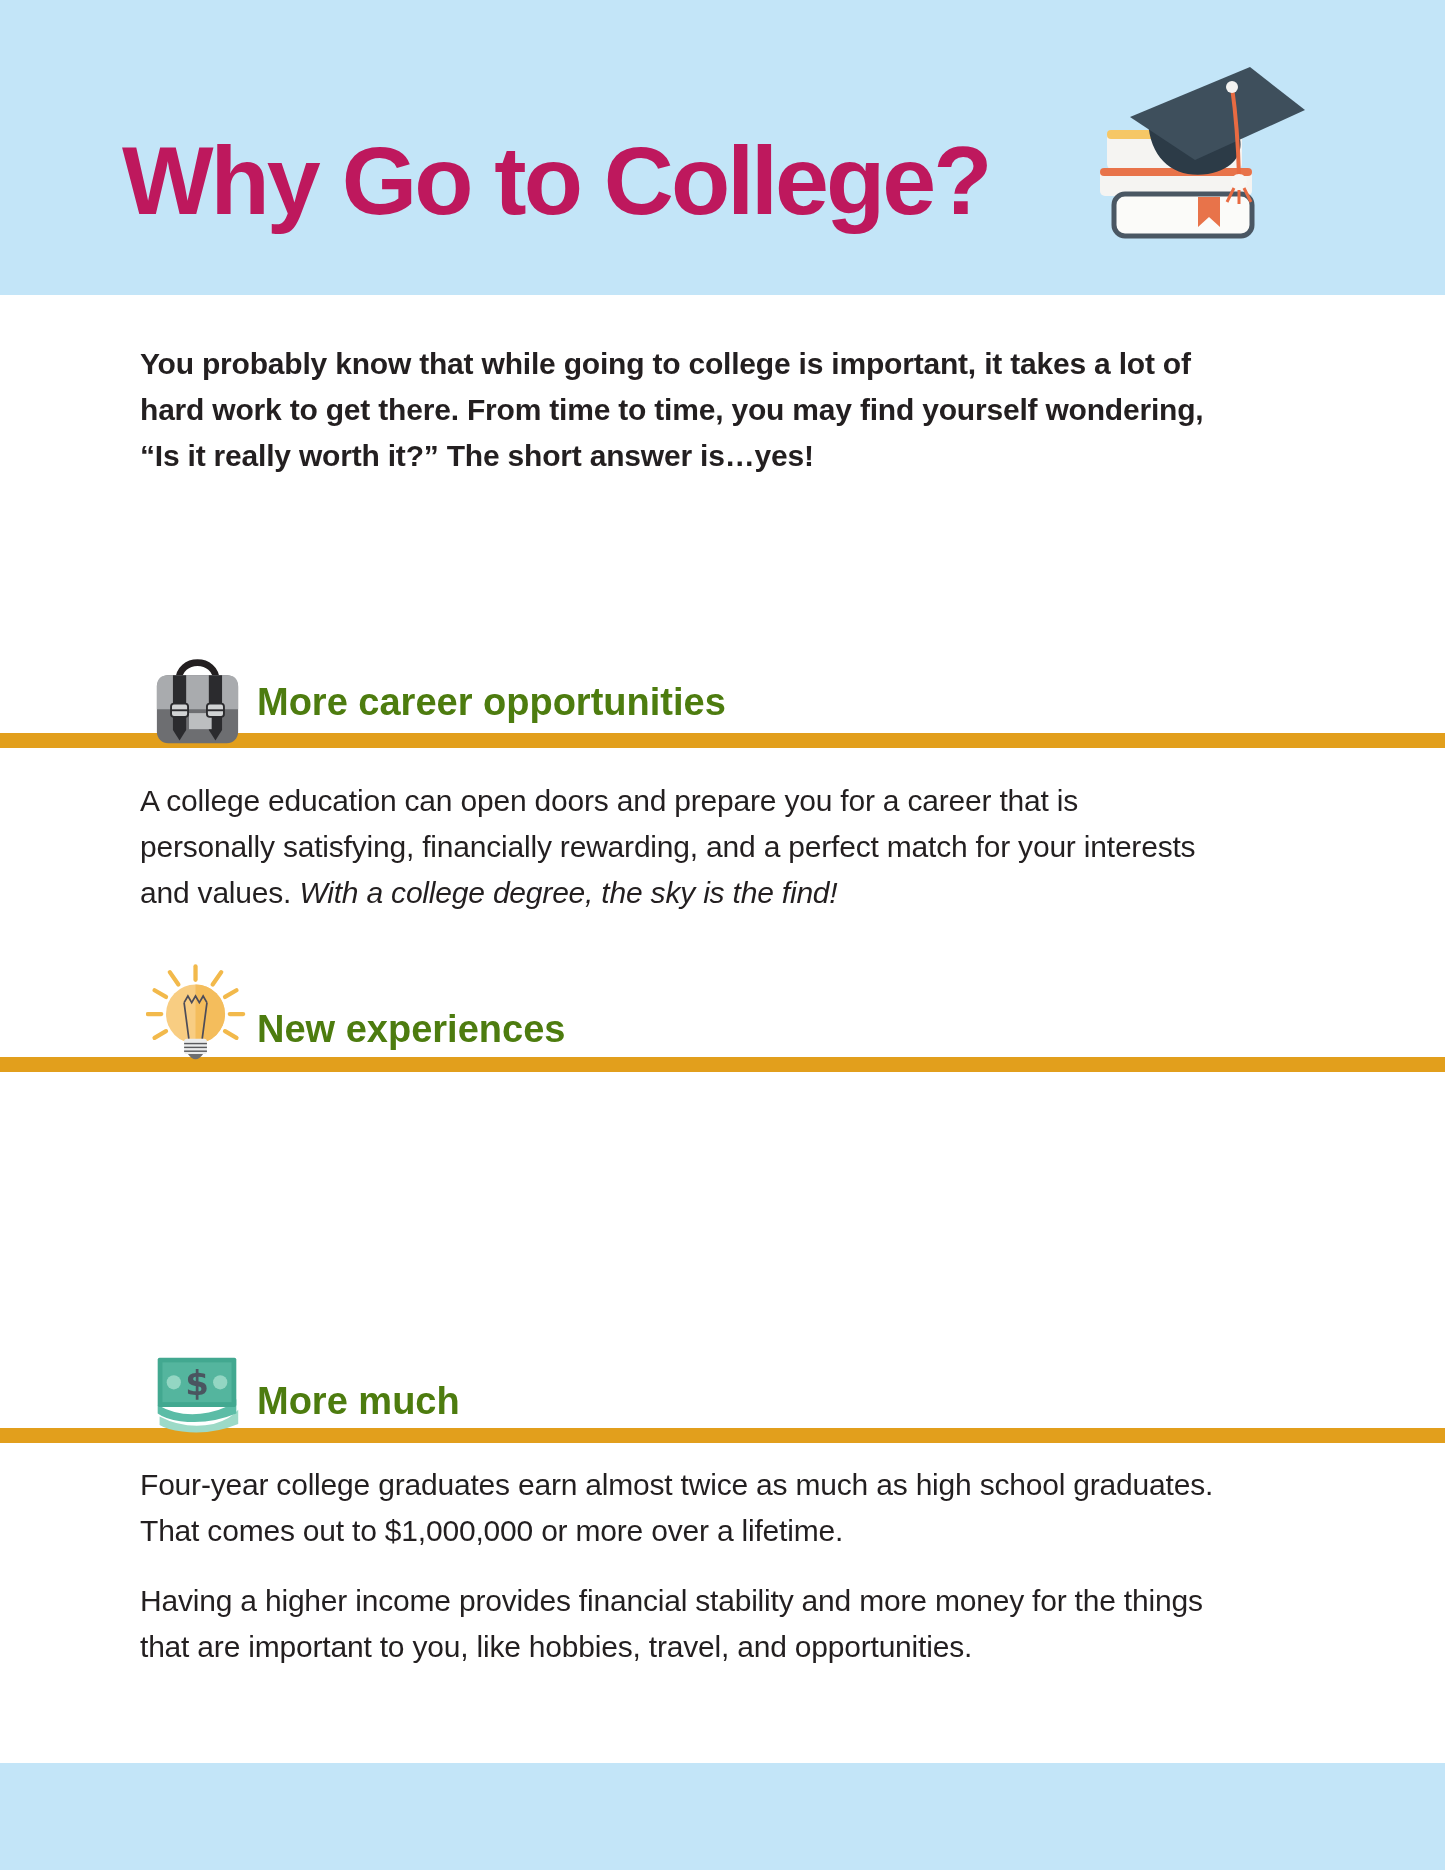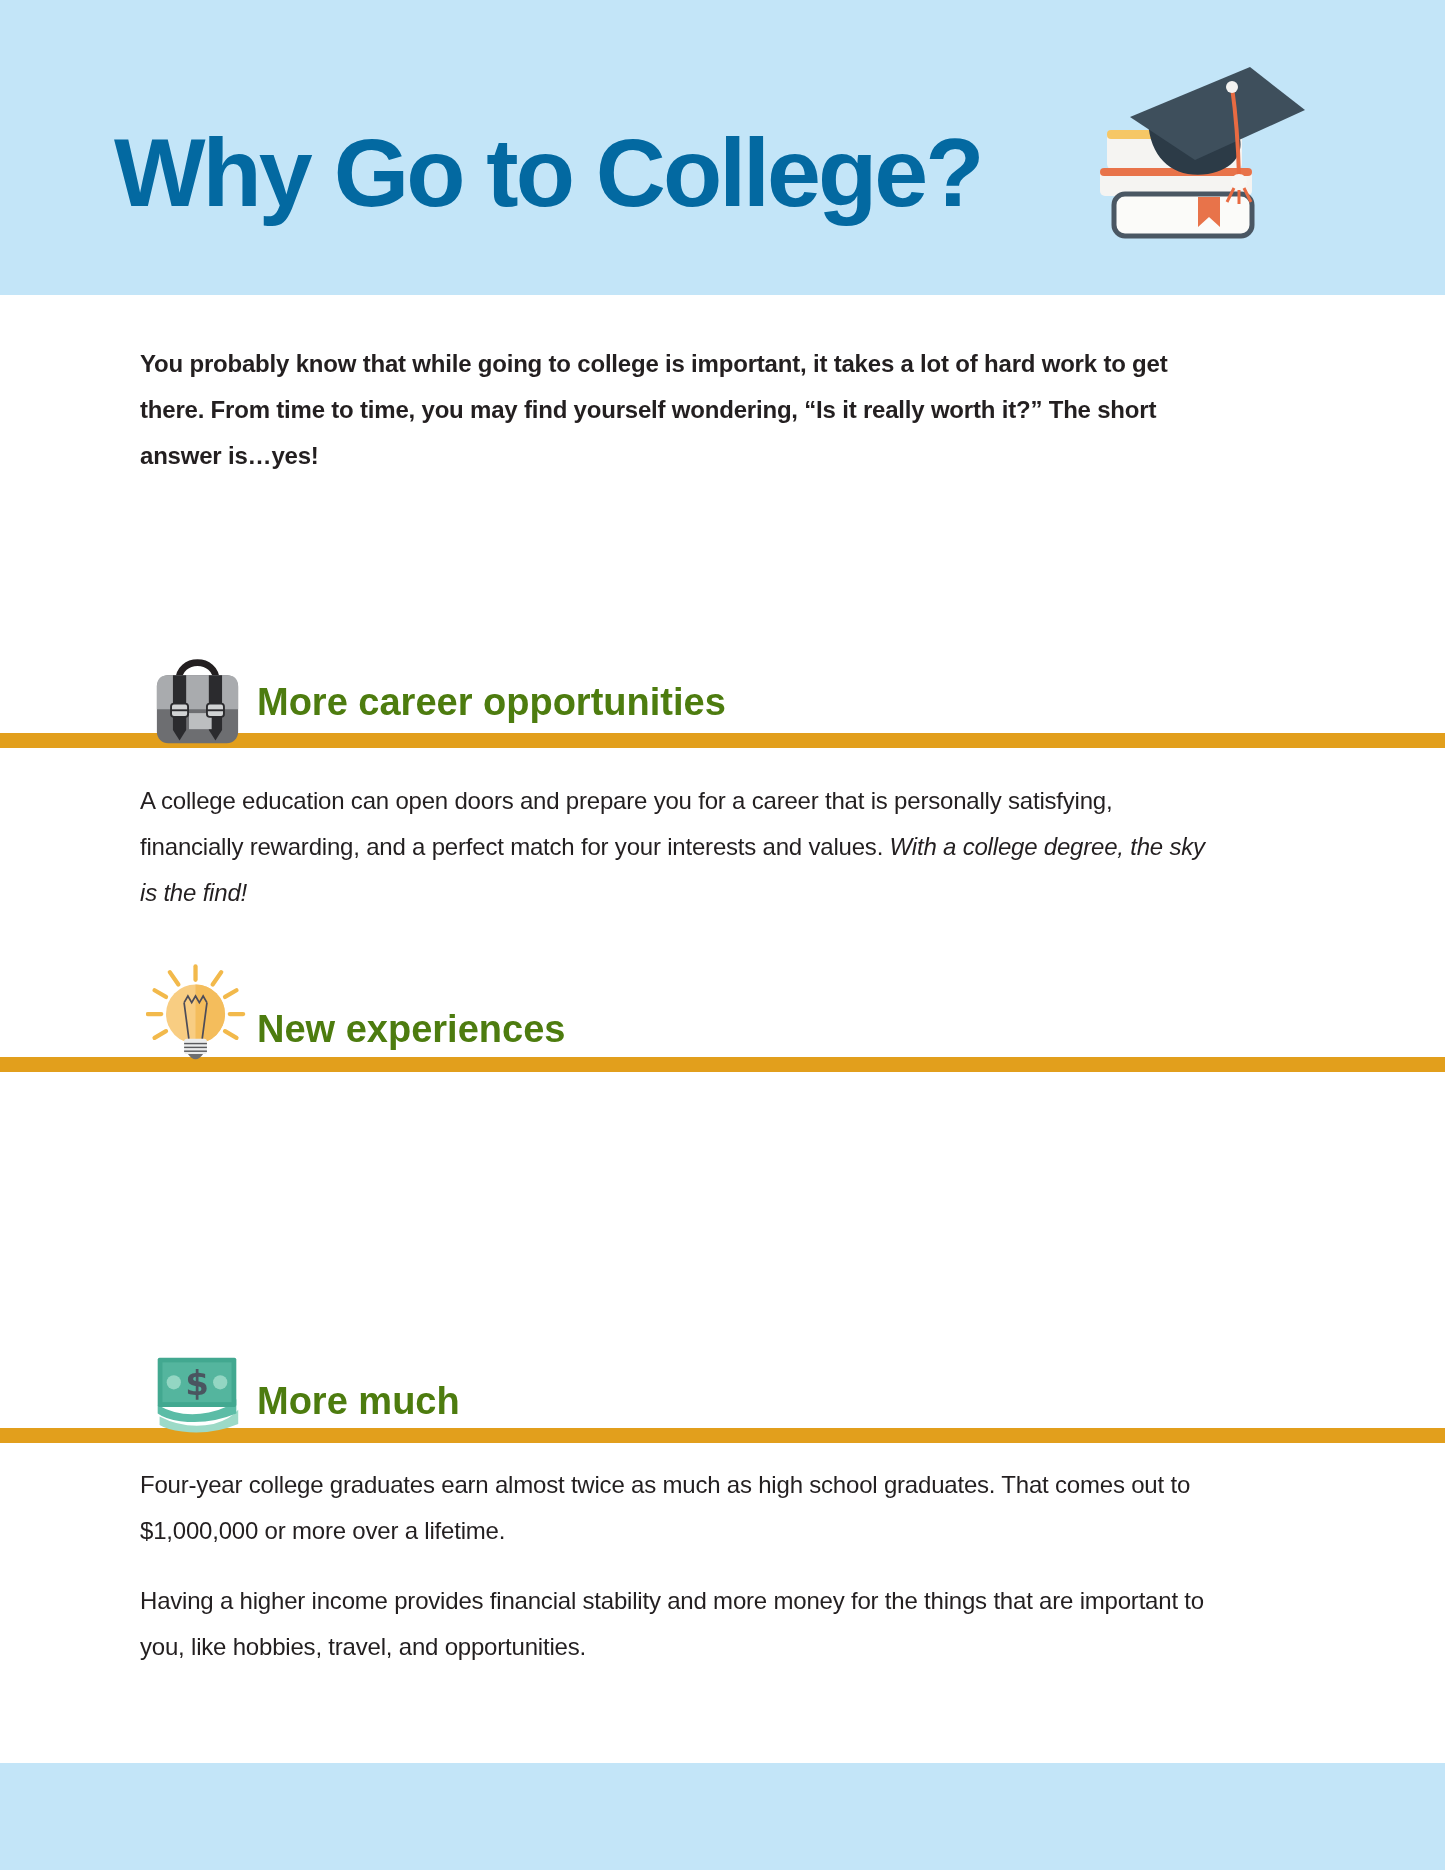--- a/index.html
+++ b/index.html
@@ -4,28 +4,28 @@
 <style>
   html,body{margin:0;padding:0;background:#ffffff;}
   .page{
     position:relative;width:1445px;height:1870px;background:#ffffff;
     overflow:hidden;font-family:"Liberation Sans",sans-serif;color:#231f20;
   }
   .band{position:absolute;left:0;width:1445px;background:#c3e5f8;}
   .band.top{top:0;height:295px;}
   .band.bottom{top:1763px;height:107px;}
   .title{
-    position:absolute;left:106px;top:112px;margin:8px;
+    position:absolute;left:106px;top:112px;margin:16px;
     font-size:97px;font-weight:700;letter-spacing:-3px;line-height:1.1;
-    color:#0369a1;white-space:nowrap;
+    color:#be185d;white-space:nowrap;
   }
   .hdr-icon{position:absolute;left:1100px;top:55px;}
   .para{
     position:absolute;left:140px;width:1080px;margin:0;
-    font-size:24px;line-height:46px;letter-spacing:-0.2px;color:#231f20;
+    font-size:30px;line-height:46px;letter-spacing:-0.2px;color:#231f20;
   }
   .para.bold{font-weight:700;}
   .para.bolditalic{font-weight:700;font-style:italic;width:1150px;letter-spacing:-0.8px;}
   .intro-lead{top:341px;}
   .intro-sub{top:505px;}
   .rule{position:absolute;left:0;width:1445px;height:15px;background:#e29f1c;}
   .rule.r1{top:733px;}
   .rule.r2{top:1057px;}
   .rule.r3{top:1428px;}
   .heading{

